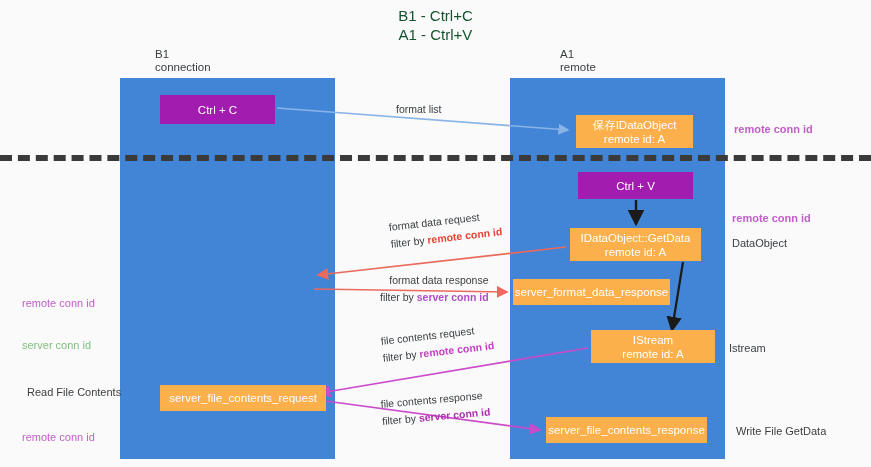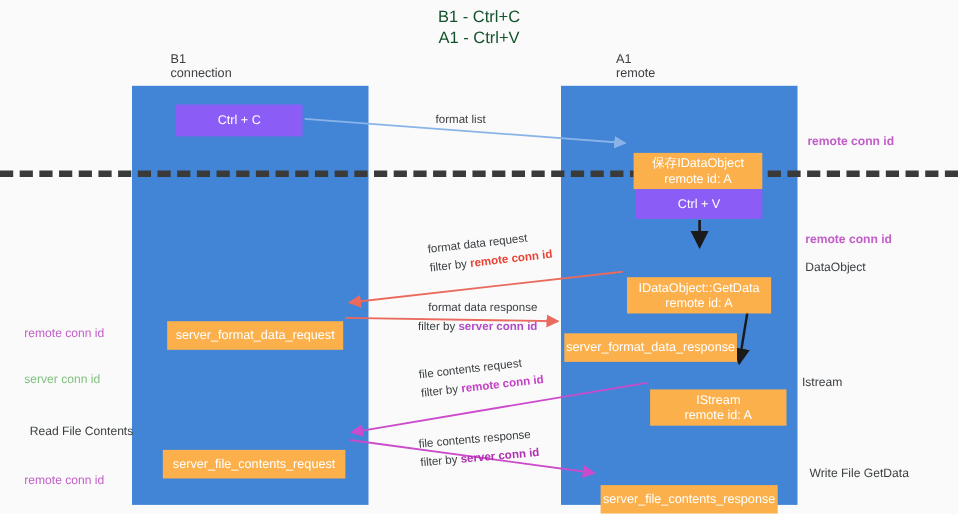--- a/index.html
+++ b/index.html
@@ -33,31 +33,31 @@
   #lane-a1{left:510px;top:78px;width:215px;height:381px;}
 
   
   .node{
     position:absolute;box-sizing:border-box;
     display:flex;flex-direction:column;
     align-items:center;justify-content:center;
     color:#ffffff;font-size:11.5px;line-height:14px;
     text-align:center;white-space:pre;
   }
-  .green{background:#8b5cf6;}
-  .orange{background:#fbb04c;margin-top:24px;}
+  .green{background:#a21caf;}
+  .orange{background:#fbb04c;}
 
   #n-ctrlc{left:160px;top:95px;width:115px;height:29px;}
   #n-save{left:576px;top:115px;width:117px;height:33px;}
   #n-ctrlv{left:578px;top:172px;width:115px;height:27px;}
   #n-getdata{left:570px;top:228px;width:131px;height:33px;}
   #n-sfdreq{left:152px;top:268px;width:160px;height:26px;}
   #n-sfdresp{left:513px;top:279px;width:157px;height:26px;}
   #n-istream{left:591px;top:330px;width:124px;height:33px;}
-  #n-sfcreq{left:148px;top:385px;width:166px;height:26px;}
+  #n-sfcreq{left:160px;top:385px;width:166px;height:26px;}
   #n-sfcresp{left:546px;top:417px;width:161px;height:26px;}
 
   
   #divider{
     left:0;top:155px;width:871px;height:0;
     border-top:6px dashed #3a3a3a;
   }
 
   
   .edge-label{
@@ -144,21 +144,20 @@
   </svg>
 
   <div class="abs" id="divider"></div>
 
   <div class="node green" id="n-ctrlc">Ctrl + C</div>
   <div class="node orange" id="n-save">保存IDataObject
 remote id: A</div>
   <div class="node green" id="n-ctrlv">Ctrl + V</div>
   <div class="node orange" id="n-getdata">IDataObject::GetData
 remote id: A</div>
-  <div class="node orange" id="n-sfdreq">server_format_data_request</div>
   <div class="node orange" id="n-sfdresp">server_format_data_response</div>
   <div class="node orange" id="n-istream">IStream
 remote id: A</div>
   <div class="node orange" id="n-sfcreq">server_file_contents_request</div>
   <div class="node orange" id="n-sfcresp">server_file_contents_response</div>
 
   <div class="abs edge-label" id="lbl-formatlist">
     <div>format list</div>
   </div>
 

